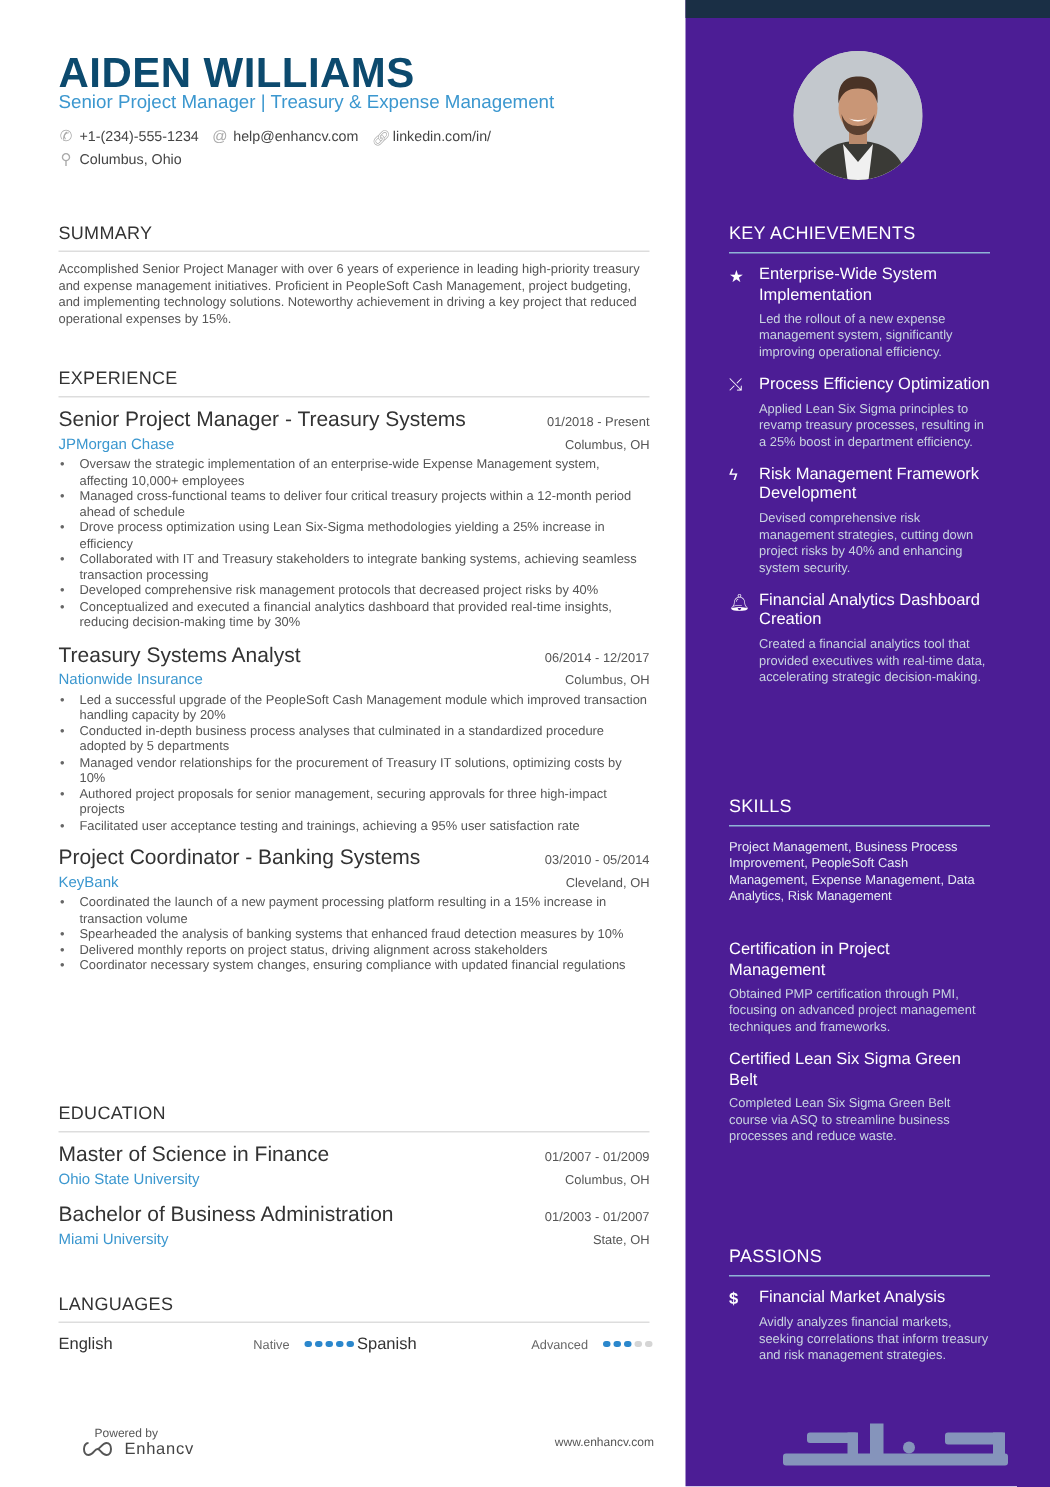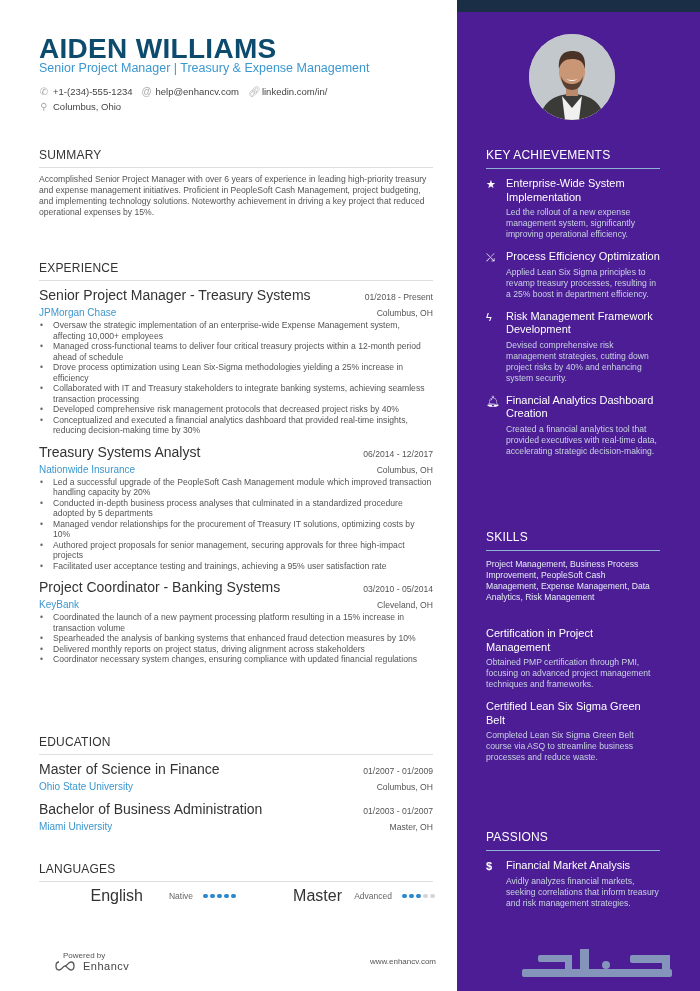--- a/index.html
+++ b/index.html
@@ -30,21 +30,21 @@
     .company { font-size: 10px; color: #3b97cf; }
     .loc { font-size: 8.6px; color: #555; }
     .bullets { list-style: none; margin-top: 2px; }
     .bullets li { font-size: 8.6px; line-height: 10.5px; color: #555; padding-left: 14px; position: relative; }
     .bullets li::before { content: "•"; position: absolute; left: 1px; top: 0; color: #666; }
 
     .edu { margin-bottom: 9px; }
 
     .lang-row { display: flex; align-items: center; height: 16px; margin-top: 3px; }
     .lang { display: flex; align-items: center; width: 209px; }
-    .lang-name { font-size: 16px; color: #333; width: 104px; text-align: right; }
+    .lang-name { font-size: 11px; color: #333; width: 104px; }
     .lang-level { font-size: 8.5px; color: #666; width: 50px; text-align: right; margin-right: 10px; }
     .dots { display: flex; }
     .dot { width: 4.5px; height: 4.5px; border-radius: 50%; background: #2b87cc; margin-right: 2.5px; }
     .dot.off { background: #d5d5d5; }
 
     .footer { position: absolute; left: 39px; top: 951px; width: 397px; display: flex; align-items: center; justify-content: space-between; }
     .powered { display: flex; align-items: center; font-size: 8px; color: #555; flex-direction: column; }
     .powered .brand { display: flex; align-items: center; margin-left: 14px; font-size: 11px; color: #444; letter-spacing: 0.5px; }
     .powered .brand svg { margin-right: 6px; }
     .site { font-size: 8px; color: #555; }
@@ -92,21 +92,21 @@
         <span>Columbus, Ohio</span>
       </span>
   </div>
 </div>
 
 <div class="sec" style="top:148px;">
   <div class="section-title">SUMMARY</div>
   <div class="summary-text">Accomplished Senior Project Manager with over 6 years of experience in leading high-priority treasury and expense management initiatives. Proficient in PeopleSoft Cash Management, project budgeting, and implementing technology solutions. Noteworthy achievement in driving a key project that reduced operational expenses by 15%.</div>
 </div>
 
-<div class="sec" style="top:261px;">
+<div class="sec" style="top:245px;">
   <div class="section-title">EXPERIENCE</div>
   <div id="jobs">
       <div class="job">
         <div class="job-head">
           <span class="job-title">Senior Project Manager - Treasury Systems</span>
           <span class="job-date">01/2018 - Present</span>
         </div>
         <div class="job-sub">
           <span class="company">JPMorgan Chase</span>
           <span class="loc">Columbus, OH</span>
@@ -169,42 +169,42 @@
           <span class="loc">Columbus, OH</span>
         </div>
       </div>
       <div class="edu">
         <div class="job-head">
           <span class="job-title">Bachelor of Business Administration</span>
           <span class="job-date">01/2003 - 01/2007</span>
         </div>
         <div class="job-sub">
           <span class="company">Miami University</span>
-          <span class="loc">Master, OH</span>
+          <span class="loc">State, OH</span>
         </div>
       </div>
     </div>
 </div>
 
 <div class="sec" style="top:862px;">
   <div class="section-title">LANGUAGES</div>
   <div class="lang-row" id="langs">
       <div class="lang">
         <span class="lang-name">English</span>
         <span class="lang-level">Native</span>
         <span class="dots">
           <span class="dot"></span>
           <span class="dot"></span>
           <span class="dot"></span>
           <span class="dot"></span>
           <span class="dot"></span>
         </span>
       </div>
       <div class="lang">
-        <span class="lang-name">Master</span>
+        <span class="lang-name">Spanish</span>
         <span class="lang-level">Advanced</span>
         <span class="dots">
           <span class="dot"></span>
           <span class="dot"></span>
           <span class="dot"></span>
           <span class="dot off"></span>
           <span class="dot off"></span>
         </span>
       </div>
     </div>

